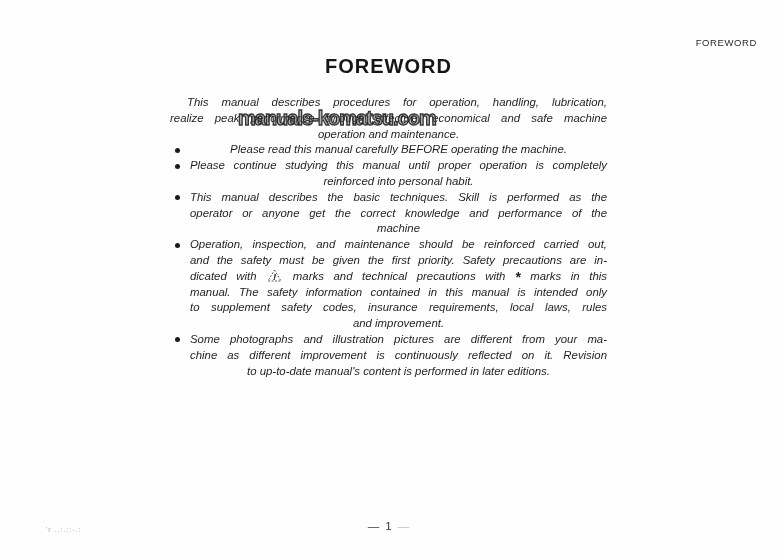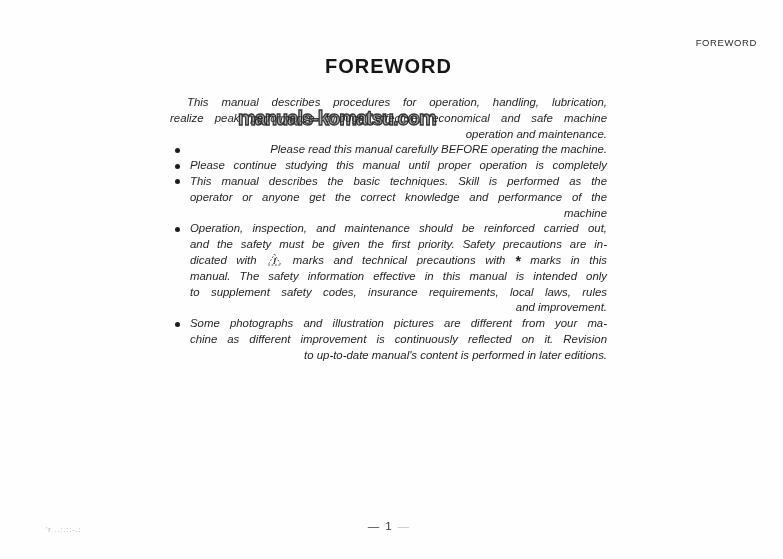--- a/index.html
+++ b/index.html
@@ -16,21 +16,21 @@
   }
   .body-col{
     position:absolute;top:95px;left:170px;width:437px;
     font-size:11.4px;line-height:15.8px;color:#1f1f1f;font-style:italic;
   }
   .p{position:relative;}
   .li{position:relative;padding-left:20px;}
   .dot{
     position:absolute;left:5px;top:5.5px;width:5px;height:5px;border-radius:50%;background:#1c1c1c;
   }
-  .line{text-align:right;}
+  .line{text-align:center;}
   .line.just{text-align:justify;text-align-last:justify;}
   .line.ind{text-indent:17px;}
   .star{font-weight:bold;font-size:14px;vertical-align:-2px;line-height:0;}
   .warn{display:inline-block;vertical-align:-2px;line-height:0;padding:0 1px;}
   .watermark{
     position:absolute;top:107px;left:238px;
     font-size:20px;font-weight:bold;letter-spacing:-1px;white-space:nowrap;
     color:rgba(95,95,95,0.45);
     -webkit-text-stroke:1.3px rgba(35,35,35,0.9);
   }
@@ -56,36 +56,37 @@
         <div class="line just">realize peak performance through effective, economical and safe machine</div>
         <div class="line">operation and maintenance.</div>
       </div>
       <div class="li">
         <span class="dot"></span>
         <div class="line">Please read this manual carefully BEFORE operating the machine.</div>
       </div>
       <div class="li">
         <span class="dot"></span>
         <div class="line just">Please continue studying this manual until proper operation is completely</div>
+        <div class="line">reinforced into personal habit.</div>
       </div>
       <div class="li">
         <span class="dot"></span>
         <div class="line just">This manual describes the basic techniques. Skill is performed as the</div>
         <div class="line just">operator or anyone get the correct knowledge and performance of the</div>
         <div class="line">machine</div>
       </div>
       <div class="li">
         <span class="dot"></span>
         <div class="line just">Operation, inspection, and maintenance should be reinforced carried out,</div>
         <div class="line just">and the safety must be given the first priority. Safety precautions are in-</div>
         <div class="line just">dicated with <span class="warn"><svg width="15" height="13" viewBox="0 0 15 13">
               <path d="M7.5 1 L14 12 L1 12 Z" fill="none" stroke="#555" stroke-width="1" stroke-dasharray="1.8 1.6"></path>
               <text x="7.5" y="11" text-anchor="middle" font-size="9.5" font-weight="bold" fill="#141414" font-family="Liberation Sans, sans-serif">!</text>
             </svg></span> marks and technical precautions with <span class="star">*</span> marks in this</div>
-        <div class="line just">manual. The safety information effective in this manual is intended only</div>
+        <div class="line just">manual. The safety information contained in this manual is intended only</div>
         <div class="line just">to supplement safety codes, insurance requirements, local laws, rules</div>
         <div class="line">and improvement.</div>
       </div>
       <div class="li">
         <span class="dot"></span>
         <div class="line just">Some photographs and illustration pictures are different from your ma-</div>
         <div class="line just">chine as different improvement is continuously reflected on it. Revision</div>
         <div class="line">to up-to-date manual's content is performed in later editions.</div>
       </div>
     </div>

